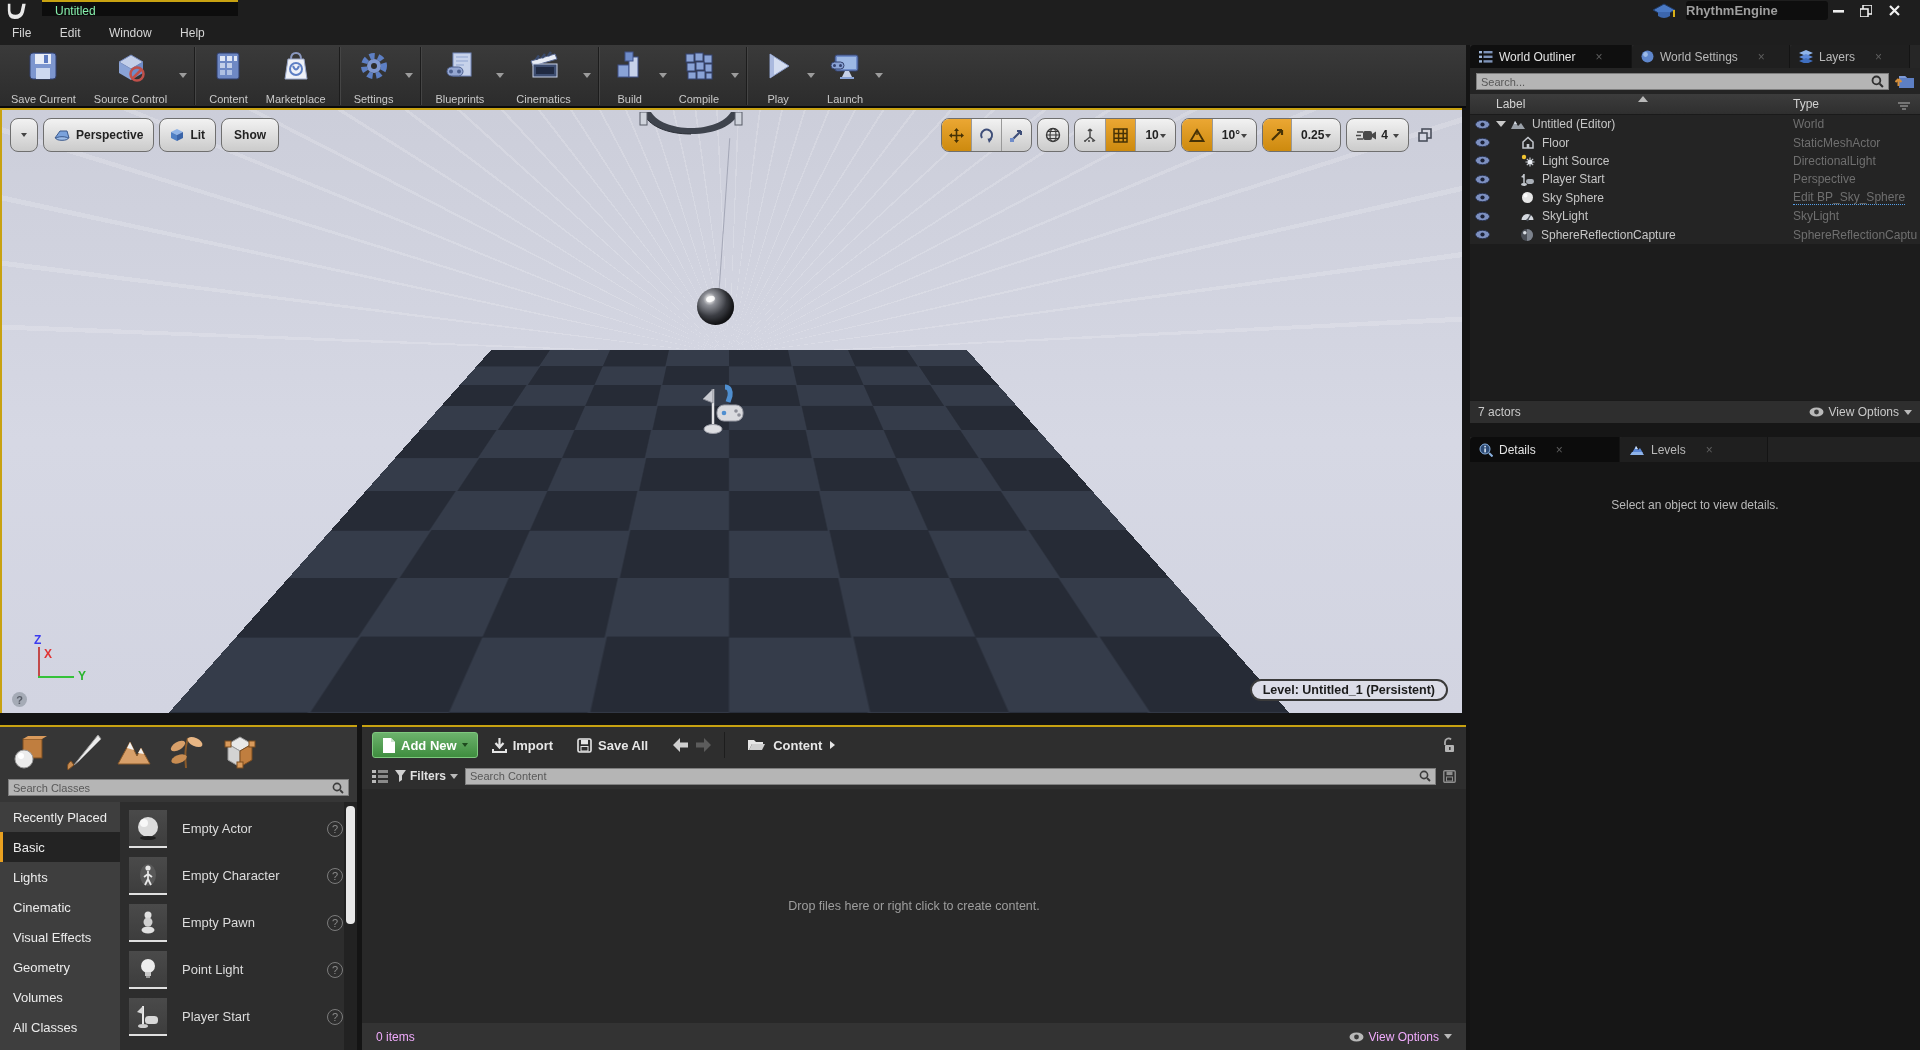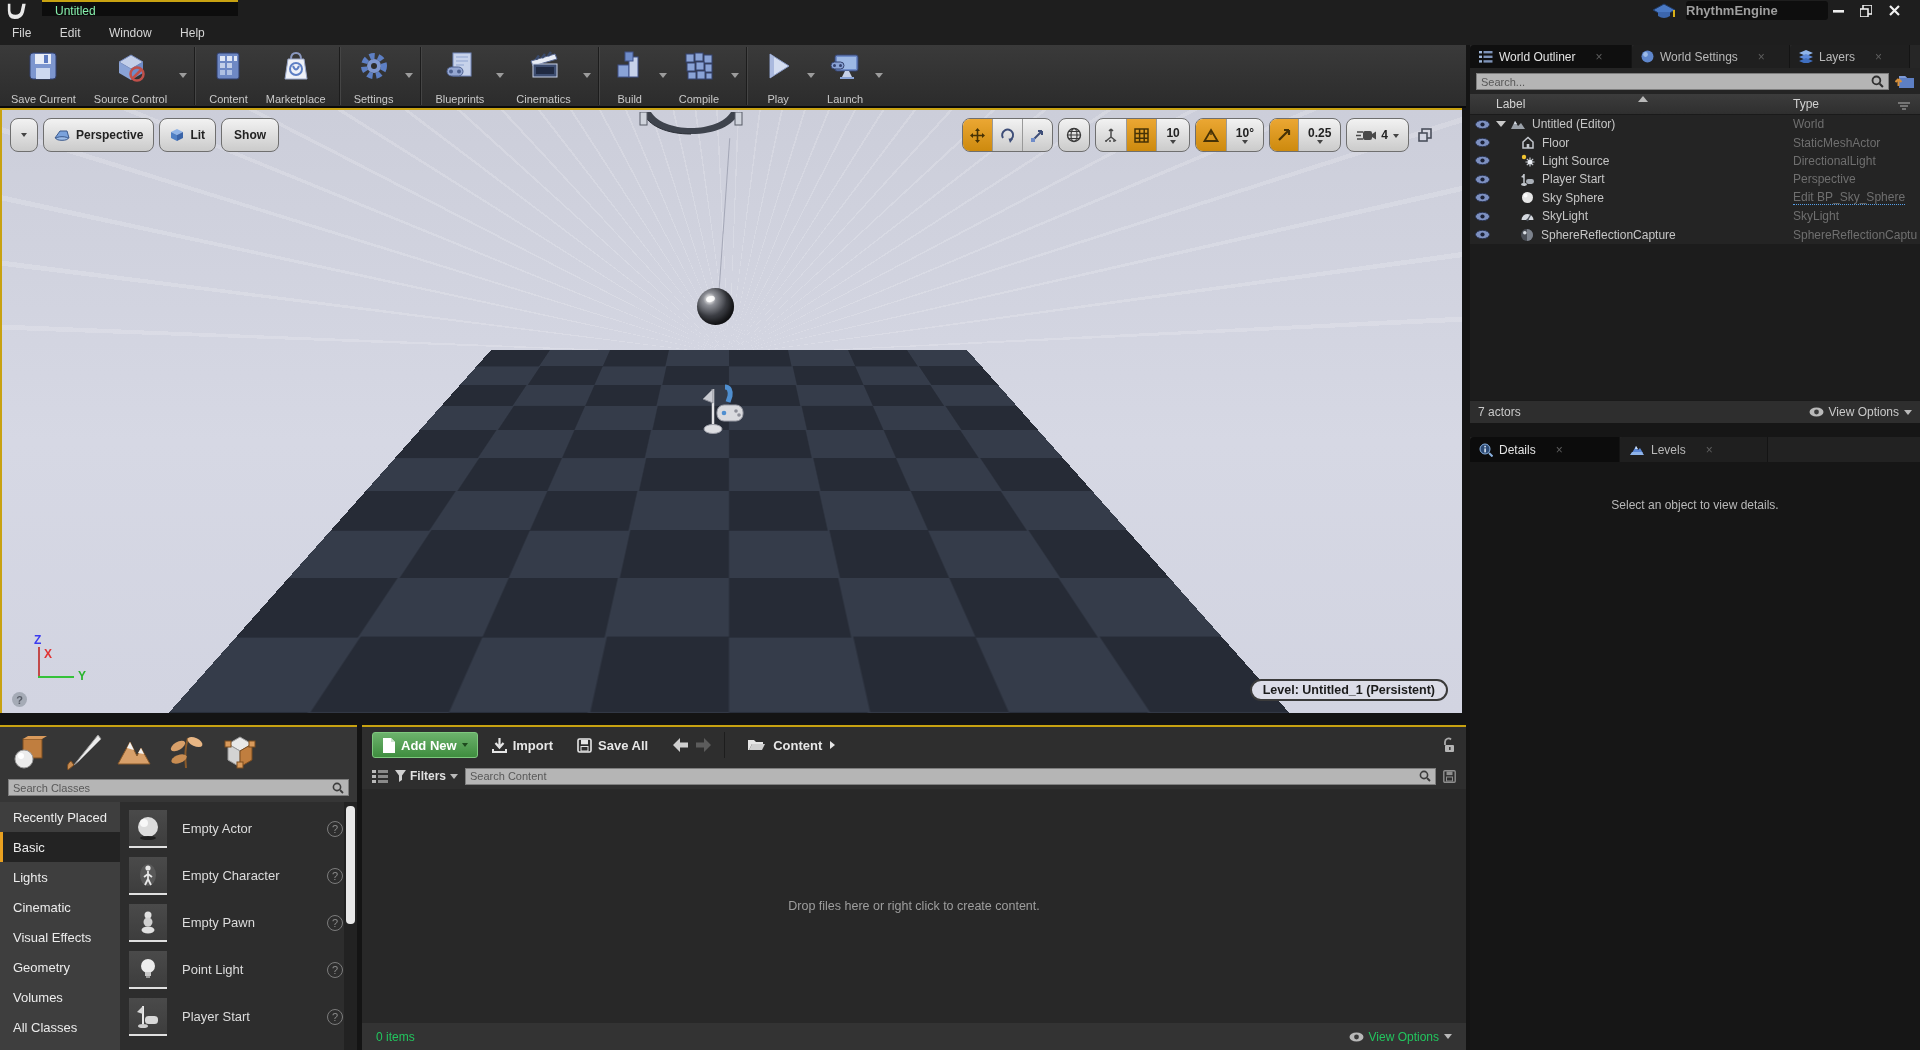--- a/index.html
+++ b/index.html
@@ -23,21 +23,21 @@
   .dd{width:0;height:0;border-left:4px solid transparent;border-right:4px solid transparent;border-top:5px solid #9c9c9c;margin:0 3px}
   
   #viewport{left:0;top:108px;width:1462px;height:605px;background:linear-gradient(#ccceda,#d6d8e4 55%,#d2d4e1);border-top:2px solid #c8a211;border-left:2px solid #c8a211;overflow:hidden}
   #fan{position:absolute;left:0;top:0;width:100%;height:245px;background:repeating-conic-gradient(from 262deg at 727px 245px, rgba(255,255,255,.35) 0deg .4deg, transparent .4deg 5deg);opacity:.5}
   #floor-wrap{position:absolute;left:0;top:240px;width:100%;height:366px;overflow:hidden}
   #floor{position:absolute;left:489px;top:0;width:476px;height:700px;transform-origin:50% 0;transform:perspective(1000px) rotateX(75deg);background:conic-gradient(#353c4a 90deg,#262b36 90deg 180deg,#353c4a 180deg 270deg,#262b36 270deg);background-size:119px 119px}
   .pill{display:flex;align-items:center;background:linear-gradient(#f2f2f2,#cbcbcb);border:1px solid #6f6f6f;border-radius:8px;height:34px;color:#222;font-weight:bold;font-size:12px;overflow:hidden}
   .pill .seg{display:flex;align-items:center;justify-content:center;height:100%;padding:0 7px;border-right:1px solid #999}
   .pill .seg:last-child{border-right:none}
   .seg.orange{background:linear-gradient(#eba733,#cd8a0e)}
-  .seg.num{flex-direction:column;padding:2px 9px 1px;font-size:12px;line-height:11px;gap:1px}
+  .seg.num{flex-direction:row;padding:2px 9px 1px;font-size:12px;line-height:11px;gap:1px}
   .tri-dk{width:0;height:0;border-left:3px solid transparent;border-right:3px solid transparent;border-top:4px solid #444}
   #vp-head{position:absolute;left:8px;top:8px;display:flex;gap:5px}
   #snapbar{position:absolute;right:30px;top:8px;display:flex;gap:5px;align-items:center}
   #level-badge{position:absolute;right:14px;bottom:12px;background:#dcdde8;border:2px solid #3a3a3a;border-radius:11px;padding:2px 11px;font-size:12.5px;font-weight:bold;color:#1b1b1b}
   #axis{position:absolute;left:22px;bottom:22px;width:60px;height:52px;font-size:12px;font-weight:bold}
   #help-circ{position:absolute;left:10px;bottom:6px;width:15px;height:15px;border-radius:50%;background:#9aa0ac;color:#3a3f49;font-size:11px;font-weight:bold;display:flex;align-items:center;justify-content:center;opacity:.8}
   
   #modes{left:0;top:725px;width:357px;height:325px;background:#363636;border-top:2px solid #c8a211}
   #cb{left:362px;top:725px;width:1104px;height:325px;background:#2e2e2e;border-top:2px solid #c8a211;display:flex;flex-direction:column}
   .searchbox{display:flex;align-items:center;background:#b5b5b5;border:1px solid #7e7e7e;height:17px;padding:0 4px}
@@ -602,21 +602,21 @@
     </div>
     <svg width="13" height="13" viewBox="0 0 13 13">
         <rect x="0.8" y="0.8" width="11.4" height="11.4" rx="1" fill="none" stroke="#8e8e8e" stroke-width="1.4"></rect>
         <rect x="3.5" y="1.5" width="6" height="3.6" fill="#8e8e8e"></rect>
         <rect x="3.5" y="7" width="6" height="4" fill="none" stroke="#8e8e8e"></rect>
       </svg>
   </div>
   <div class="grow" style="background:#282828;display:flex;align-items:center;justify-content:center">
     <span style="font-size:12.5px;color:#9e9e9e">Drop files here or right click to create content.</span>
   </div>
-  <div class="flex" style="height:27px;background:#333;padding:0 14px;font-size:12px;color:#22c55e">
+  <div class="flex" style="height:27px;background:#333;padding:0 14px;font-size:12px;color:#f0abfc">
     <span>0 items</span>
     <div class="grow"></div>
     <div class="flex" style="gap:5px">
       <svg width="15" height="10" viewBox="0 0 15 10">
           <ellipse cx="7.5" cy="5" rx="7" ry="4.6" fill="#b9b9b9"></ellipse>
           <circle cx="7.5" cy="5" r="2.4" fill="#3a3a3a"></circle>
         </svg>
       <span>View Options</span>
       <span class="tri-lt"></span>
     </div>

